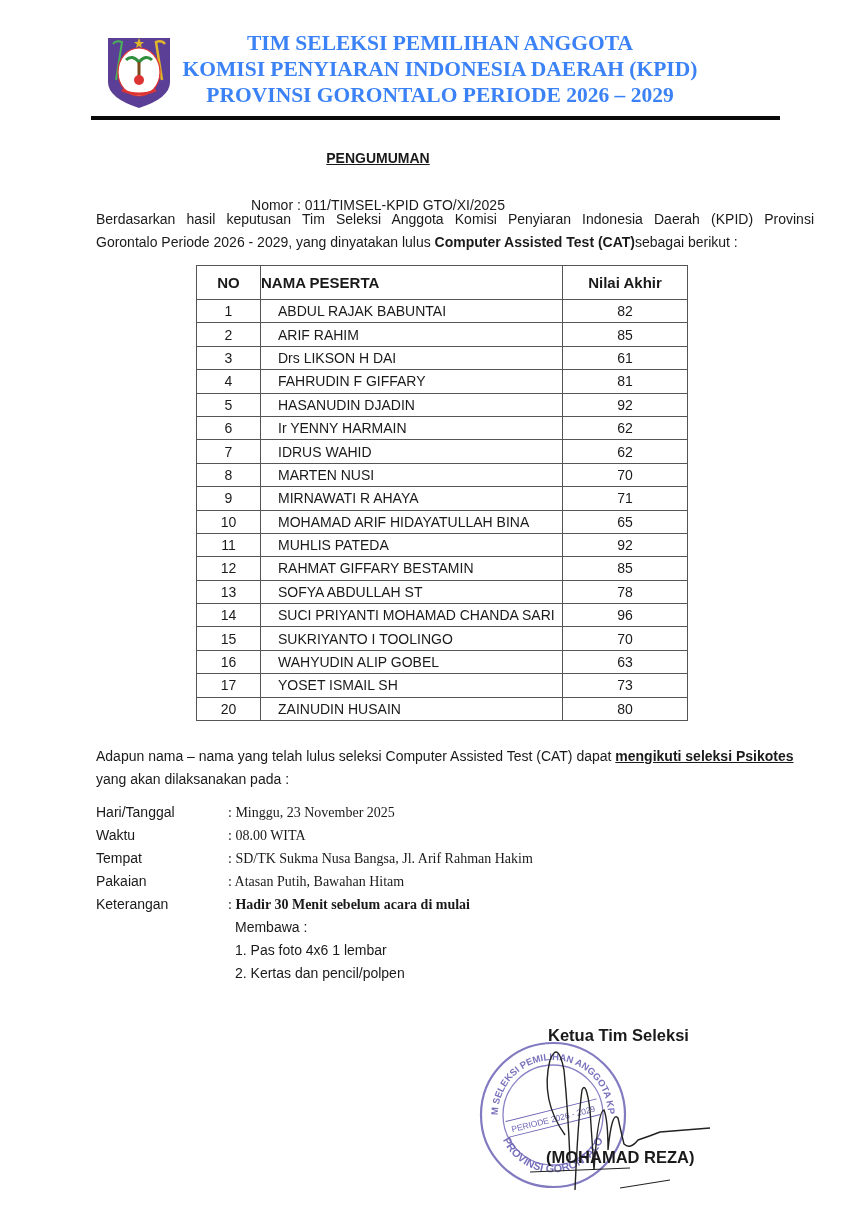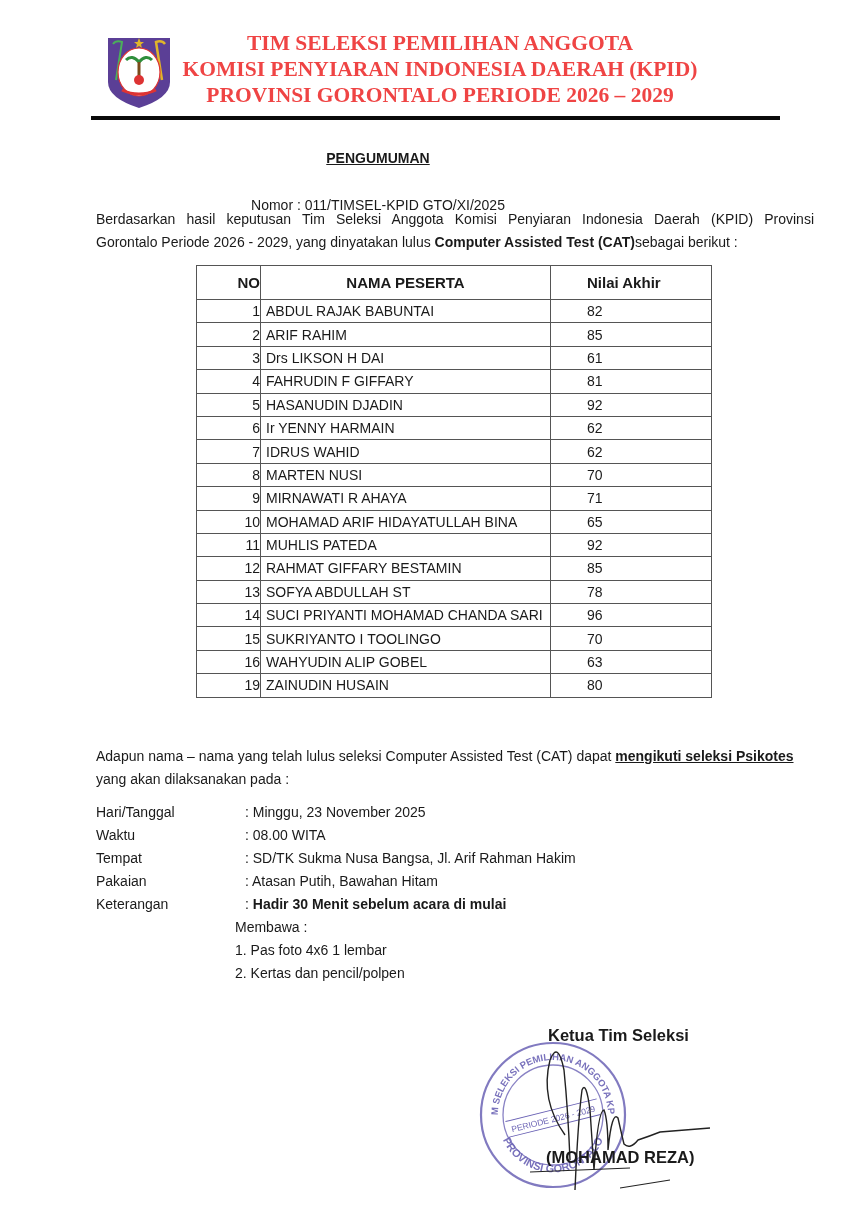--- a/index.html
+++ b/index.html
@@ -4,48 +4,48 @@
 <style>
   html, body { margin: 0; padding: 0; background: #ffffff; }
   body { width: 848px; height: 1230px; position: relative; overflow: hidden; color: #1a1a1a;
          font-family: "Liberation Sans", sans-serif; }
   .serif { font-family: "Liberation Serif", serif; }
 
   
   .header { position: absolute; left: 0; top: 0; width: 848px; height: 125px; }
   .logo { position: absolute; left: 104px; top: 32px; width: 70px; height: 78px; }
   .kop { position: absolute; left: 140px; top: 30px; width: 600px; text-align: center; font-weight: bold;
-         font-size: 21.5px; line-height: 26px; color: #ef4444; }
+         font-size: 21.5px; line-height: 26px; color: #3b82f6; }
   .kop div { white-space: nowrap; }
   .rule { position: absolute; left: 91px; top: 116px; width: 689px; height: 4px; background: #0a0a0a; }
 
   .title { position: absolute; left: 0; width: 740px; text-align: center; padding-left: 8px; }
   .pengumuman { top: 150px; font-weight: bold; font-size: 14px; text-decoration: underline; }
   .nomor { top: 180px; font-size: 14px; margin-top: 17px; }
 
   .para { position: absolute; left: 96px; width: 718px; font-size: 14px; line-height: 23px; text-align: justify; }
   .para1 { top: 208px; }
   .para1 .l1 { text-align: justify; text-align-last: justify; }
 
   
   .tbl { position: absolute; left: 196px; top: 265px; border-collapse: collapse; font-size: 14px; }
   .tbl th, .tbl td { border: 1px solid #555; padding: 0; height: 22.4px; }
   .tbl th { height: 33px; font-weight: bold; font-size: 15px; }
-  .tbl .c-no { width: 63px; text-align: right; }
-  .tbl .c-name { width: 284px; text-align: left; padding-left: 5px; }
-  .tbl th.c-name { text-align: center; padding-left: 0; }
-  .tbl .c-val { width: 124px; text-align: left; padding-left: 36px; }
+  .tbl .c-no { width: 63px; text-align: center; }
+  .tbl .c-name { width: 284px; text-align: left; padding-left: 17px; }
+  .tbl th.c-name { text-align: left; padding-left: 0; }
+  .tbl .c-val { width: 124px; text-align: center; }
 
   .para2 { top: 745px; }
   .ul-bold { font-weight: bold; text-decoration: underline; }
 
   .details { position: absolute; left: 96px; top: 801px; font-size: 14px; }
   .drow { height: 23px; line-height: 23px; position: relative; }
   .dlabel { position: absolute; left: 0; width: 132px; }
-  .dval { position: absolute; left: 149px; white-space: nowrap; }
+  .dval { position: absolute; left: 132px; white-space: nowrap; font-family: Liberation Serif, serif; }
   .dsub { position: absolute; left: 139px; white-space: nowrap; }
   .bold { font-weight: bold; }
 
   
   .sig-title { position: absolute; left: 548px; top: 1026px; font-weight: bold; font-size: 16.5px; }
   .sig-name { position: absolute; left: 546px; top: 1148px; font-weight: bold; font-size: 16.5px; }
   .stamp { position: absolute; left: 478px; top: 1040px; width: 150px; height: 150px; }
   .signature { position: absolute; left: 520px; top: 1040px; width: 200px; height: 170px; }
 </style>
 </head>
@@ -163,21 +163,26 @@
         <td class="c-no">15</td>
         <td class="c-name">SUKRIYANTO I TOOLINGO</td>
         <td class="c-val">70</td>
       </tr>
       <tr>
         <td class="c-no">16</td>
         <td class="c-name">WAHYUDIN ALIP GOBEL</td>
         <td class="c-val">63</td>
       </tr>
       <tr>
-        <td class="c-no">19</td>
+        <td class="c-no">17</td>
+        <td class="c-name">YOSET ISMAIL SH</td>
+        <td class="c-val">73</td>
+      </tr>
+      <tr>
+        <td class="c-no">20</td>
         <td class="c-name">ZAINUDIN HUSAIN</td>
         <td class="c-val">80</td>
       </tr>
     </tbody>
 </table>
 
 <div class="para para2">
   <div><span>Adapun nama – nama yang telah lulus seleksi Computer Assisted Test (CAT) dapat </span><span class="ul-bold">mengikuti seleksi Psikotes</span></div>
   <div>yang akan dilaksanakan pada :</div>
 </div>

